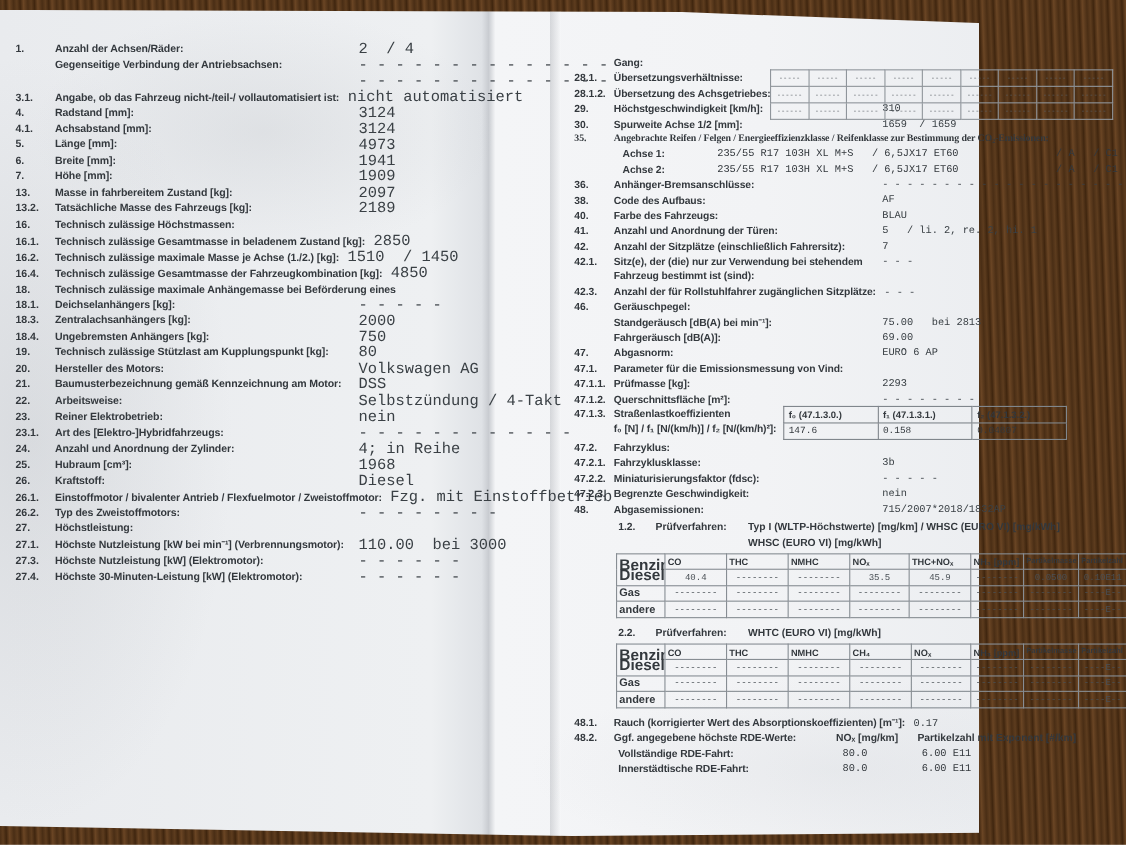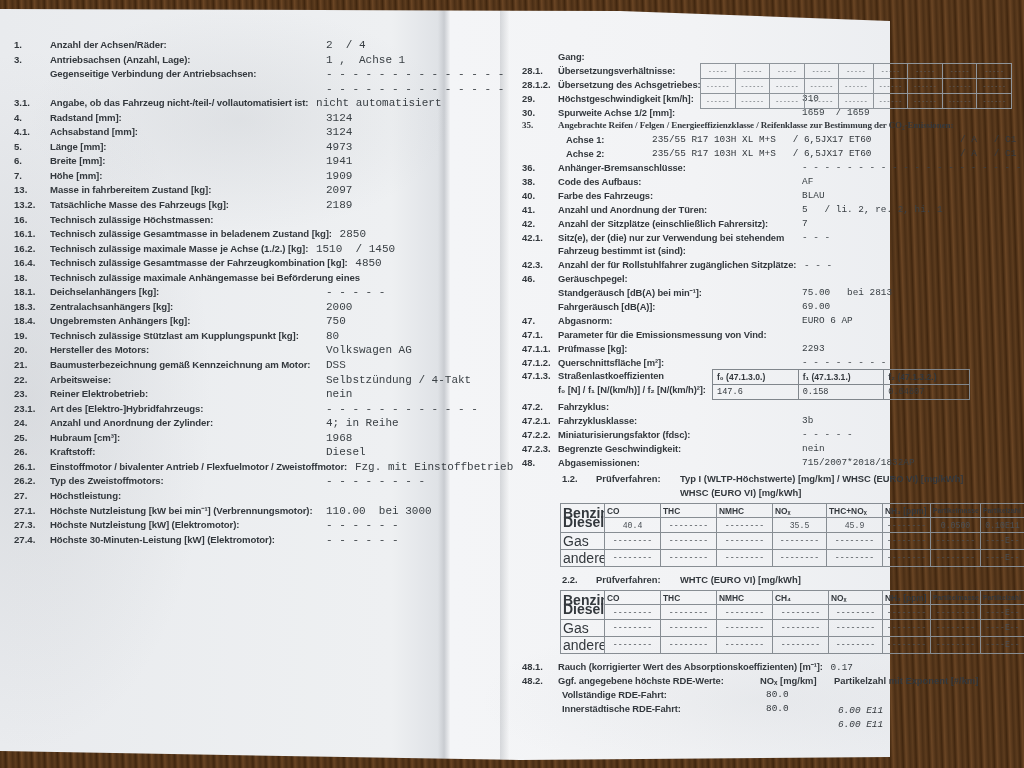--- a/index.html
+++ b/index.html
@@ -23,21 +23,21 @@
   .crease{position:absolute;background:linear-gradient(90deg,rgba(120,125,132,.25),rgba(255,255,255,.25));}
   .page{position:absolute;color:#33383d;}
   .row{position:relative;white-space:nowrap;}
   .num{display:inline-block;width:36px;font-weight:bold;}
   .lbl{font-weight:bold;letter-spacing:-0.1px;}
   .val{position:absolute;top:0;font-family:"Liberation Mono",monospace;white-space:pre;color:#3a4045;}
   .long .val{position:static;margin-left:5px;}
   
   .pg-l{left:14px;top:38px;width:500px;font-size:9.6px;}
   .pg-l .row{height:14.55px;line-height:14.55px;}
-  .pg-l .val{left:312px;font-size:11px;}
+  .pg-l .val{left:312px;font-size:14px;}
   
   .pg-r{left:522px;top:50px;width:500px;font-size:9.4px;}
   .pg-r .row{height:13.9px;line-height:13.9px;}
   .pg-r .val{left:280px;font-size:9.4px;}
   .pg-r .dense{font-size:9.0px;font-family:Liberation Serif, serif;}
   
   .tire{position:relative;height:13.9px;line-height:13.9px;white-space:nowrap;}
   .tire .lbl{margin-left:44px;}
   .tire .tv{position:absolute;left:130px;top:0;font-family:"Liberation Mono",monospace;white-space:pre;}
   .tire .tv2{position:absolute;left:438px;top:0;font-family:"Liberation Mono",monospace;white-space:pre;}
@@ -55,51 +55,47 @@
   
   .cap{position:relative;height:14px;line-height:14px;white-space:nowrap;font-weight:bold;}
   .cap .capnum{display:inline-block;margin-left:40px;width:34px;}
   .cap .capdesc{position:absolute;left:158px;top:0;}
   .cap2{height:14px;line-height:14px;white-space:nowrap;font-weight:bold;margin-left:158px;}
   
   .emtbl{border-collapse:collapse;table-layout:fixed;margin:3px 0 0 38px;width:460px;}
   .emtbl td{border:1px solid #878d93;padding:0 2px;height:13.5px;overflow:hidden;white-space:nowrap;}
   .emtbl .hd{font-weight:bold;font-size:8.4px;}
   .emtbl .hs{font-weight:bold;font-size:6.8px;}
-  .emtbl .rl{font-weight:normal;font-size:14px;}
+  .emtbl .rl{font-weight:bold;font-size:10px;}
   .emtbl .vv{font-family:"Liberation Mono",monospace;font-size:8.2px;color:#4a5056;text-align:center;}
   .emtbl .corner{font-weight:bold;font-size:14px;line-height:9px;}
   
   .rde-h{position:relative;height:14px;line-height:14px;white-space:nowrap;}
   .rde-h .rh1{position:absolute;left:238px;top:0;font-weight:bold;}
   .rde-h .rh2{position:absolute;left:312px;top:0;font-weight:bold;}
   .rde-r{position:relative;height:14px;line-height:14px;white-space:nowrap;}
   .rde-r .lbl{margin-left:40px;}
   .rde-r .ra{position:absolute;left:244px;top:0;font-family:"Liberation Mono",monospace;}
-  .rde-r .rb{position:absolute;left:316px;top:16px;font-family:"Liberation Mono",monospace;font-style:italic;}
+  .rde-r .rb{position:absolute;left:316px;top:0;font-family:"Liberation Mono",monospace;}
   .spacer6{height:6px;} .spacer2{height:2px;}
 </style>
 </head>
 <body>
 
 <div class="paper">
   <div class="crease" style="left:500px;top:0;width:10px;height:768px;"></div>
 
   <div class="page pg-l">
     <div>
 
         <div class="row">
           <span class="num">1.</span><span class="lbl">Anzahl der Achsen/Räder:</span>
           <span class="val">2  / 4</span>
         </div>
 
-        <div class="row">
-          <span class="num">3.</span><span class="lbl">Antriebsachsen (Anzahl, Lage):</span>
-          <span class="val">1 ,  Achse 1</span>
-        </div>
 
         <div class="row">
           <span class="num"></span><span class="lbl">Gegenseitige Verbindung der Antriebsachsen:</span>
           <span class="val">- - - - - - - - - - - - - -</span>
         </div>
 
         <div class="row">
           <span class="num"></span><span class="lbl"></span>
           <span class="val">- - - - - - - - - - - - - -</span>
         </div>

